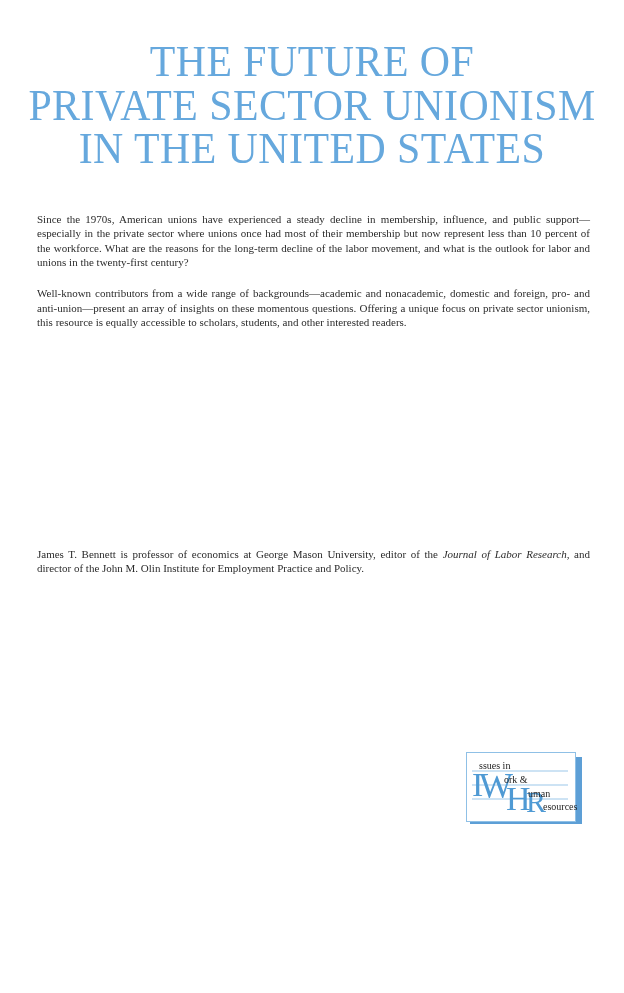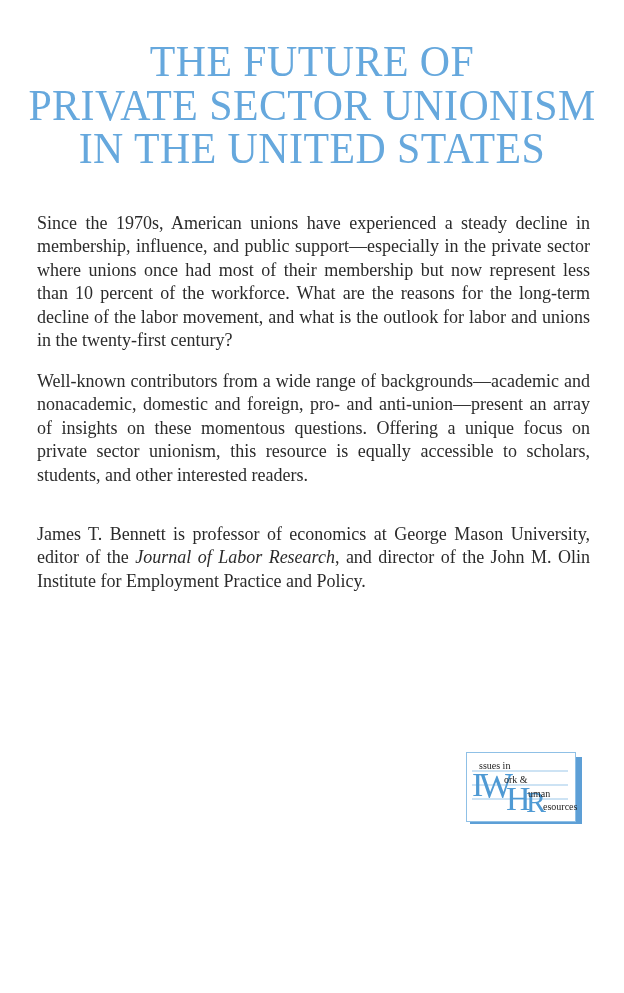--- a/index.html
+++ b/index.html
@@ -48,33 +48,33 @@
     font-size: 45px;
     transform: scaleX(0.93);
   }
 
   
   .blurb {
     position: absolute;
     left: 37px;
     width: 553px;
     color: #2b2b2b;
-    font-size: 18px;
+    font-size: 11px;
     line-height: 1.305;
     text-align: justify;
     font-family: "Liberation Serif", "DejaVu Serif", serif;
   }
   .blurb p {
     margin: 0 0 17px 0;
   }
   .blurb p:last-child { margin-bottom: 0; }
   .blurb .last-line { text-align-last: left; }
 
   #blurb-main  { top: 212px; }
-  #blurb-bios  { top: 523px; }
+  #blurb-bios  { top: 547px; }
 
   .bio-p { margin: 0 0 18px 0; }
   .bio-p:last-child { margin-bottom: 0; }
   .bio-p em { font-style: italic; }
 
   
   .series-logo {
     position: absolute;
     left: 466px;
     top: 752px;

